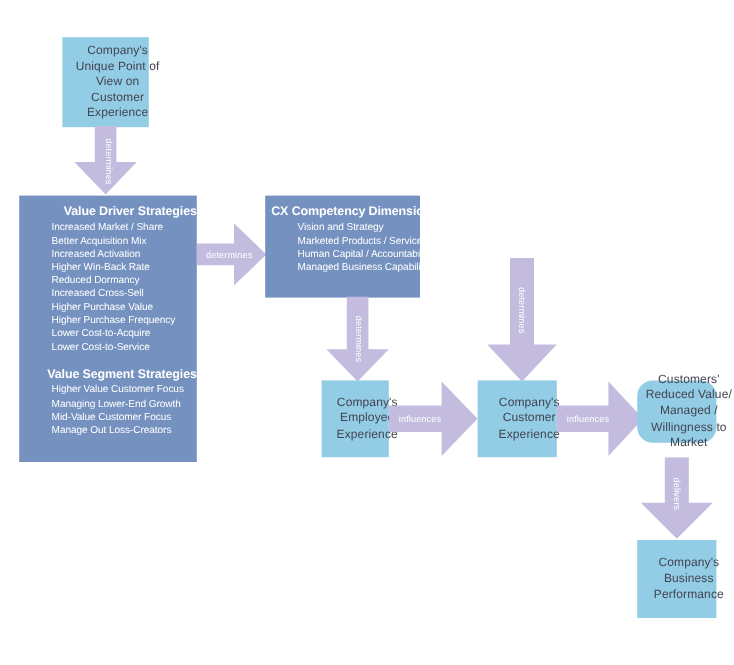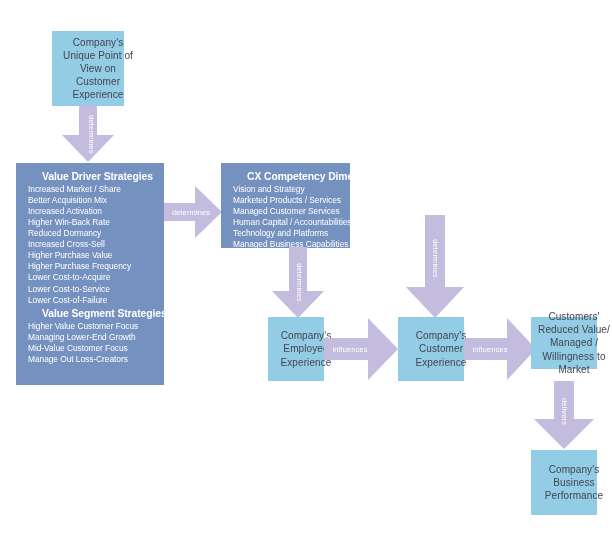--- a/index.html
+++ b/index.html
@@ -47,27 +47,28 @@
     font-size: 10px;
     letter-spacing: 0.1px;
     margin-left: 20px;
   }
   .sect {
     width: 100%;
   }
   .sect-title {
     font-size: 10.4px;
     font-weight: bold;
-    padding-left: 26px;
+    padding-left: 5px;
     letter-spacing: -0.1px;
     white-space: pre;
+    text-align: right;
   }
   .sect-item {
     font-size: 8.4px;
-    padding-left: 12px;
+    padding-left: 27px;
     white-space: pre;
     letter-spacing: -0.05px;
   }
 
   
   .arrow {
     position: absolute;
   }
   .arrow svg {
     display: block;
@@ -113,47 +114,44 @@
       <div class="sect-item">Increased Market / Share</div>
       <div class="sect-item">Better Acquisition Mix</div>
       <div class="sect-item">Increased Activation</div>
       <div class="sect-item">Higher Win-Back Rate</div>
       <div class="sect-item">Reduced Dormancy</div>
       <div class="sect-item">Increased Cross-Sell</div>
       <div class="sect-item">Higher Purchase Value</div>
       <div class="sect-item">Higher Purchase Frequency</div>
       <div class="sect-item">Lower Cost-to-Acquire</div>
       <div class="sect-item">Lower Cost-to-Service</div>
-      <div class="sect-item">Lower Cost-of-Failure</div>
     </div>
 
-    <div class="sect" style="margin-top:1px;">
+    <div class="sect" style="margin-top:11px;">
       <div class="sect-title">Value Segment Strategies</div>
       <div class="sect-item">Higher Value Customer Focus</div>
       <div class="sect-item">Managing Lower-End Growth</div>
       <div class="sect-item">Mid-Value Customer Focus</div>
       <div class="sect-item">Manage Out Loss-Creators</div>
     </div>
   </div>
 
   <div class="arrow" style="left:164px; top:186px; width:58px; height:52px;">
     <svg viewBox="0 0 58 52" preserveAspectRatio="none">
       <polygon points="0,17 31,17 31,0 58,26 31,52 31,35 0,35" fill="#c3bcdf"></polygon>
     </svg>
   </div>
   <div class="arrow-label" style="left:166px; top:208px; width:50px; text-align:center;">determines</div>
 
   <div class="box dark" style="left:221px; top:163px; width:129px; height:85px; padding-top:7px;">
     <div class="sect">
       <div class="sect-title">CX Competency Dimensions</div>
       <div class="sect-item">Vision and Strategy</div>
       <div class="sect-item">Marketed Products / Services</div>
-      <div class="sect-item">Managed Customer Services</div>
       <div class="sect-item">Human Capital / Accountabilities</div>
-      <div class="sect-item">Technology and Platforms</div>
       <div class="sect-item">Managed Business Capabilities</div>
     </div>
   </div>
 
   <div class="arrow" style="left:272px; top:247px; width:52px; height:71px;">
     <svg viewBox="0 0 52 71" preserveAspectRatio="none">
       <polygon points="17,0 35,0 35,44 52,44 26,71 0,44 17,44" fill="#c3bcdf"></polygon>
     </svg>
   </div>
   <div class="arrow-label vert" style="left:268px; top:278px; width:62px; text-align:center; transform:rotate(90deg);">determines</div>
@@ -184,21 +182,21 @@
     <span class="box-line">Experience</span>
   </div>
 
   <div class="arrow" style="left:464px; top:318px; width:72px; height:62px;">
     <svg viewBox="0 0 72 62" preserveAspectRatio="none">
       <polygon points="0,20 43,20 43,0 72,31 43,62 43,42 0,42" fill="#c3bcdf"></polygon>
     </svg>
   </div>
   <div class="arrow-label" style="left:466px; top:345px; width:48px; text-align:center;">influences</div>
 
-  <div class="box light" style="left:531px; top:317px; width:66px; height:52px;">
+  <div class="box light" style="left:531px; top:317px; width:66px; height:52px;border-radius:13px;">
     <span class="box-line">Customers'</span>
     <span class="box-line">Reduced Value/</span>
     <span class="box-line">Managed /</span>
     <span class="box-line">Willingness to</span>
     <span class="box-line">Market</span>
   </div>
 
   <div class="arrow" style="left:534px; top:381px; width:60px; height:68px;">
     <svg viewBox="0 0 60 68" preserveAspectRatio="none">
       <polygon points="20,0 40,0 40,38 60,38 30,68 0,38 20,38" fill="#c3bcdf"></polygon>

